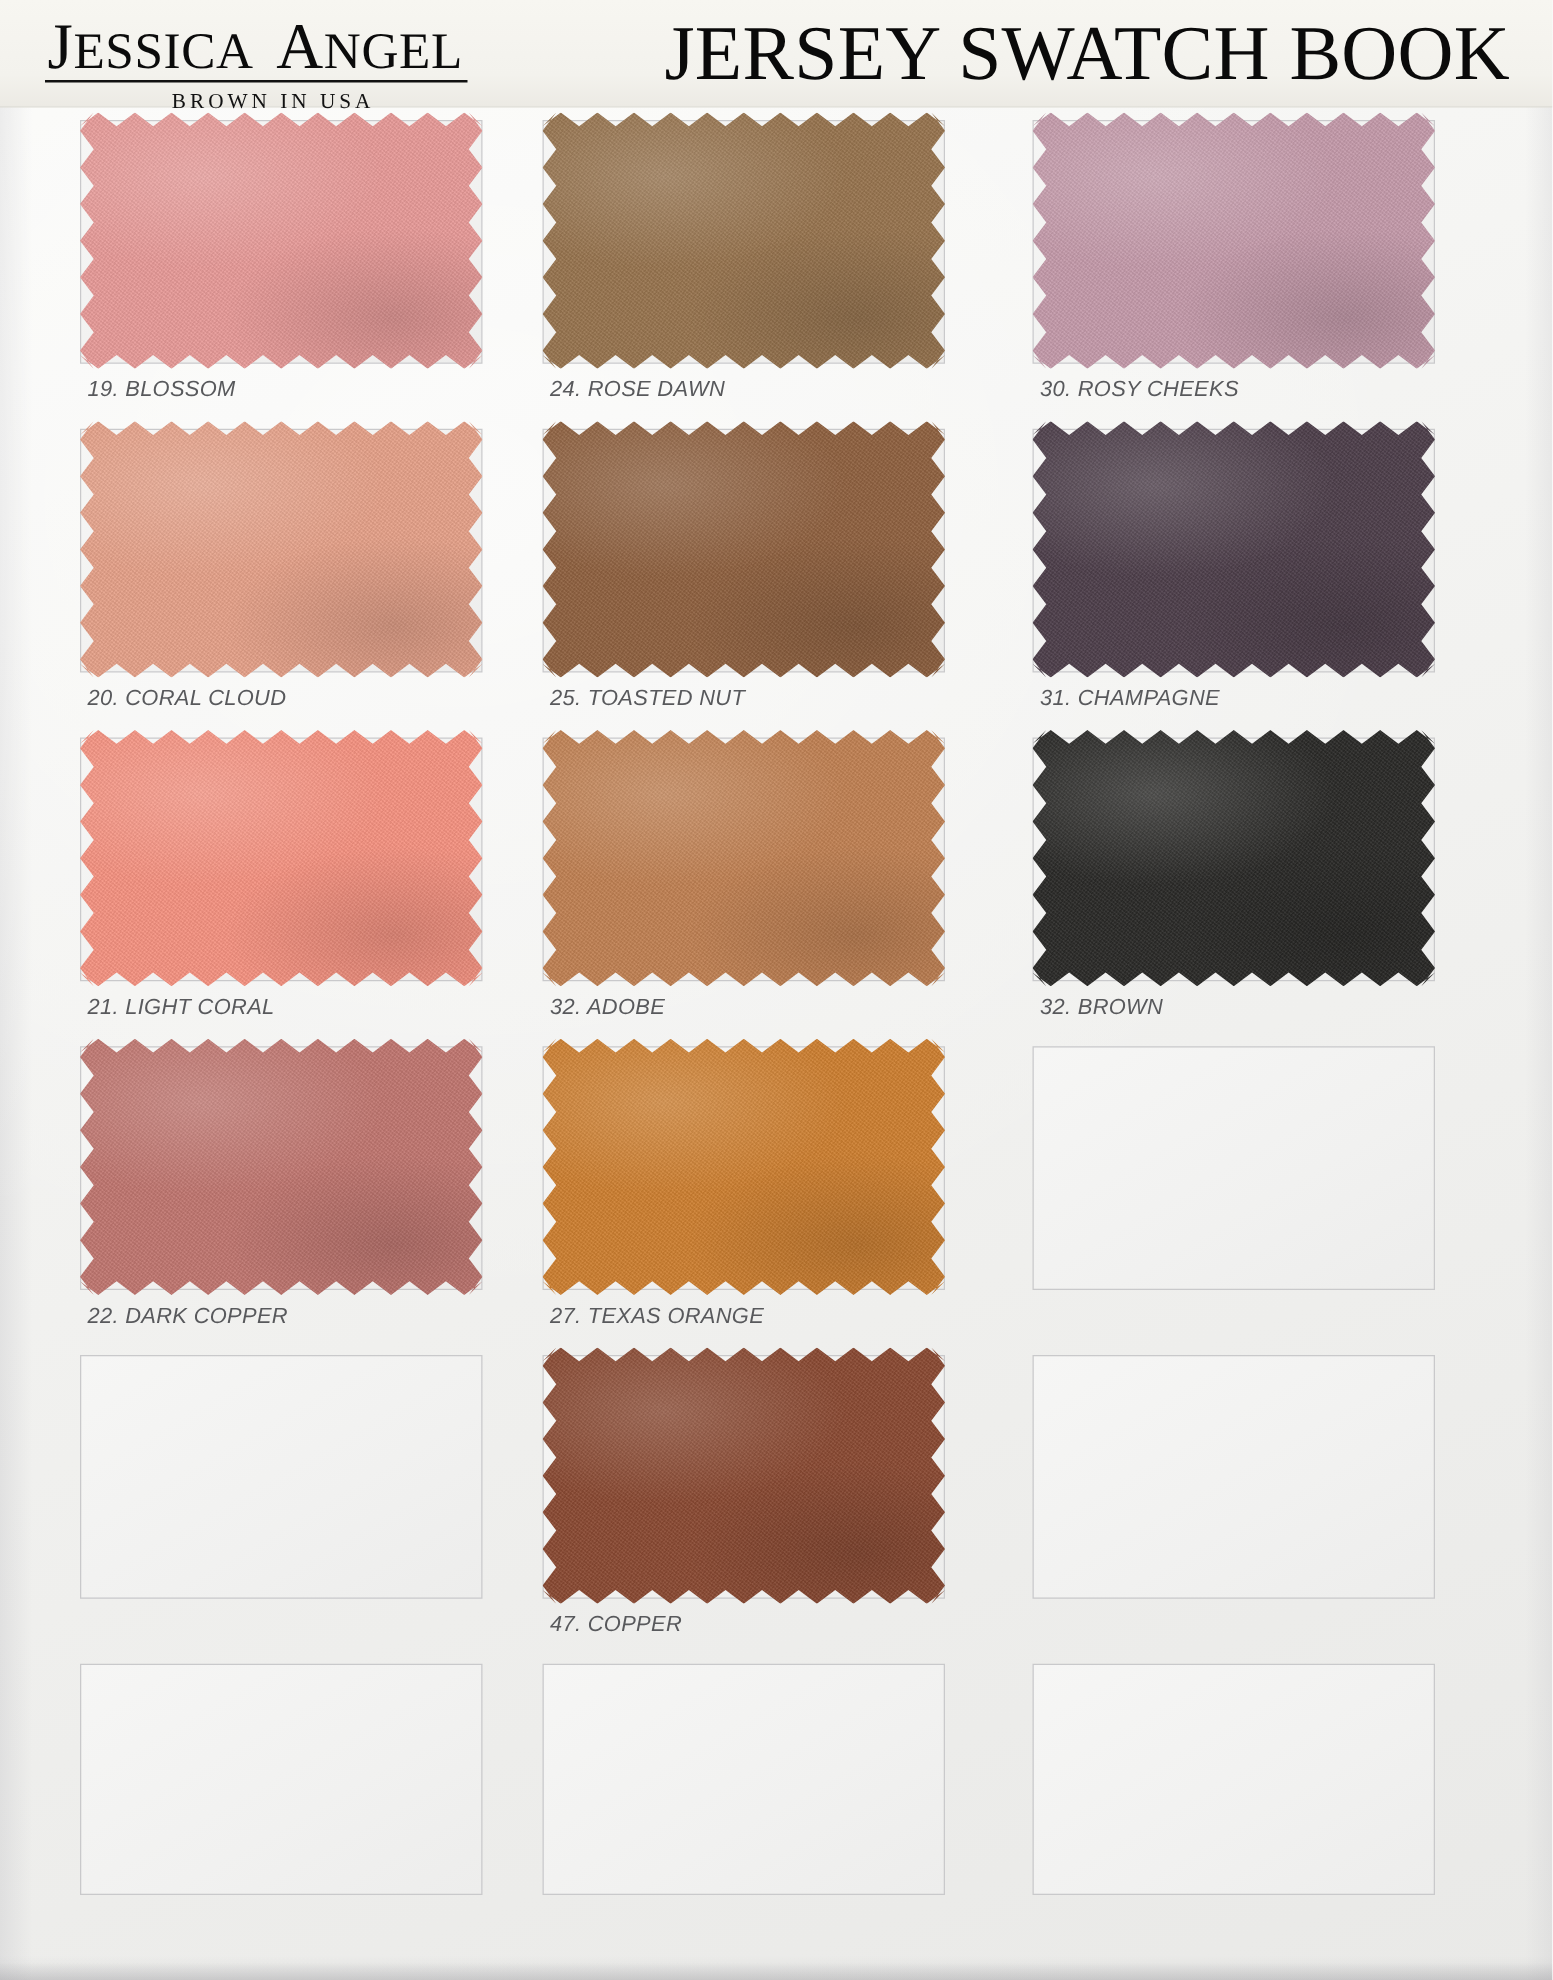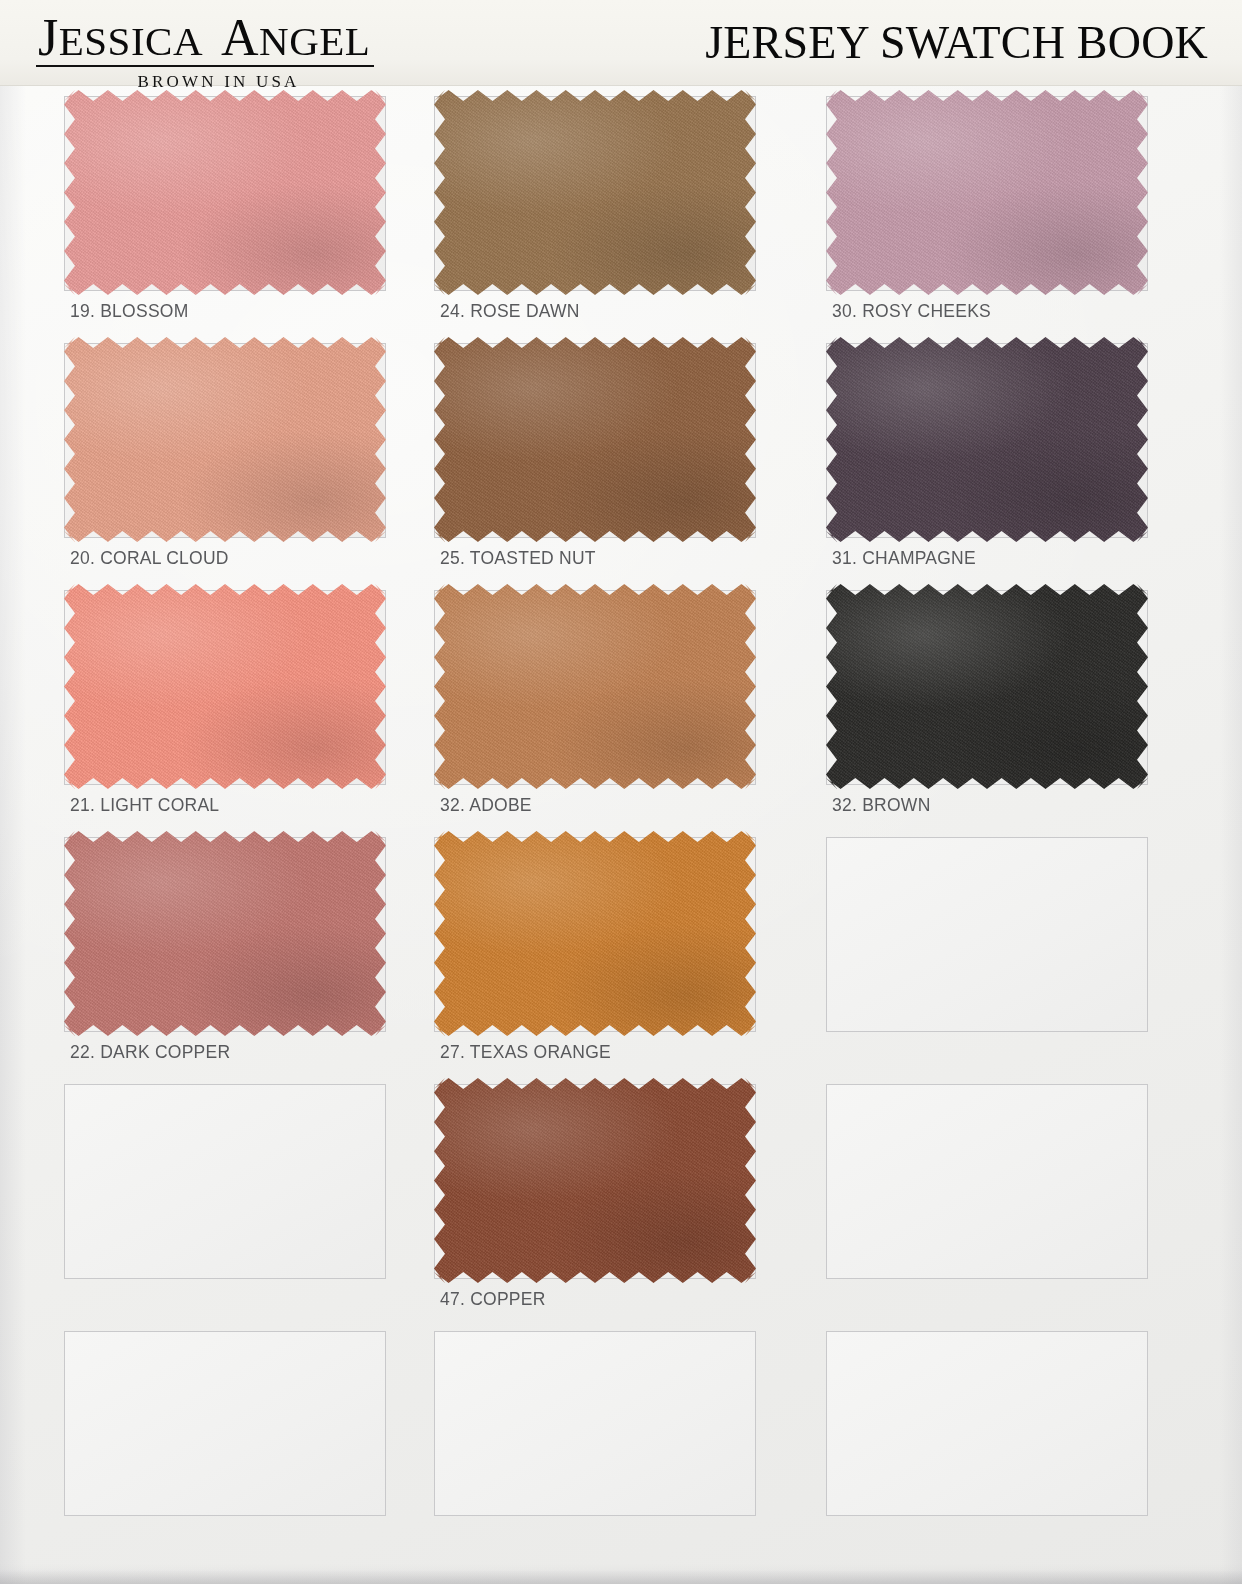--- a/index.html
+++ b/index.html
@@ -74,21 +74,21 @@
     text-align: center;
     width: 365px;
     margin-top: 5px;
   }
 
   .doc-title {
     position: absolute;
     right: 34px;
     top: 17px;
     font-family: "Liberation Serif", serif;
-    font-size: 46px;
+    font-size: 62px;
     line-height: 52px;
     letter-spacing: 0.2px;
     color: #0a0a0a;
     white-space: nowrap;
   }
 
   
   .grid {
     position: absolute;
     left: 64px;
@@ -102,20 +102,21 @@
     width: 324px;
   }
   .col-1 { left: 0px; }
   .col-2 { left: 370px; text-align: center; }
   .col-3 { left: 762px; text-align: right; }
 
   .cell {
     position: relative;
     width: 324px;
     height: 247px;
+    font-style: italic;
   }
 
   
   .swatch-box {
     position: absolute;
     left: 0;
     top: 8px;
     width: 322px;
     height: 195px;
     border: 1px solid #c9c9cb;

